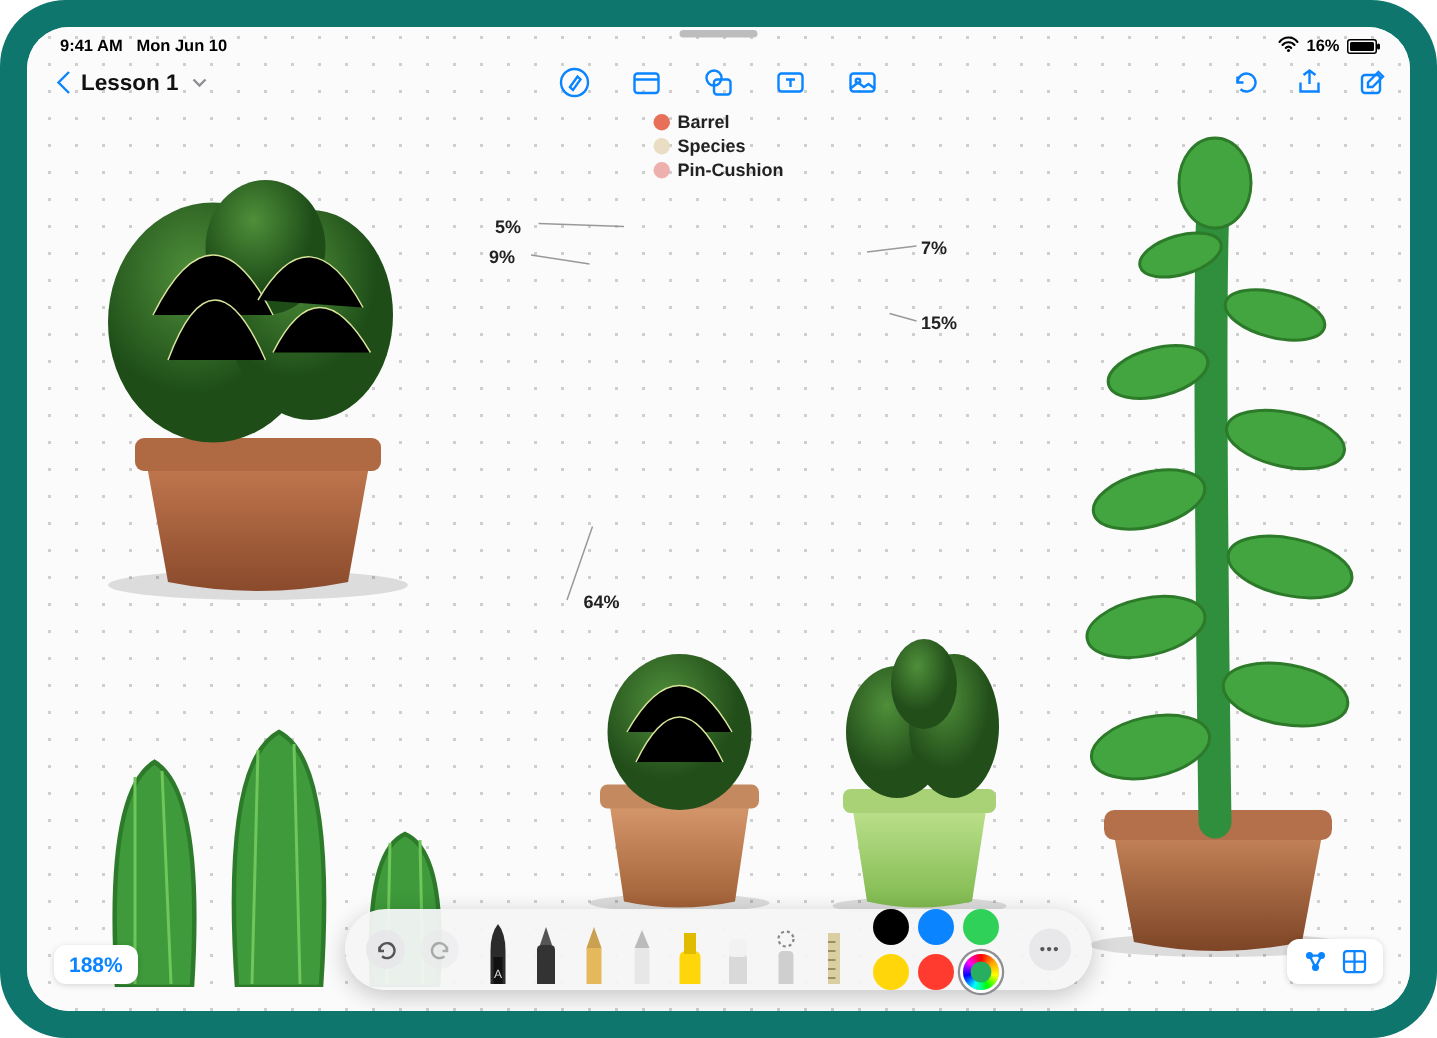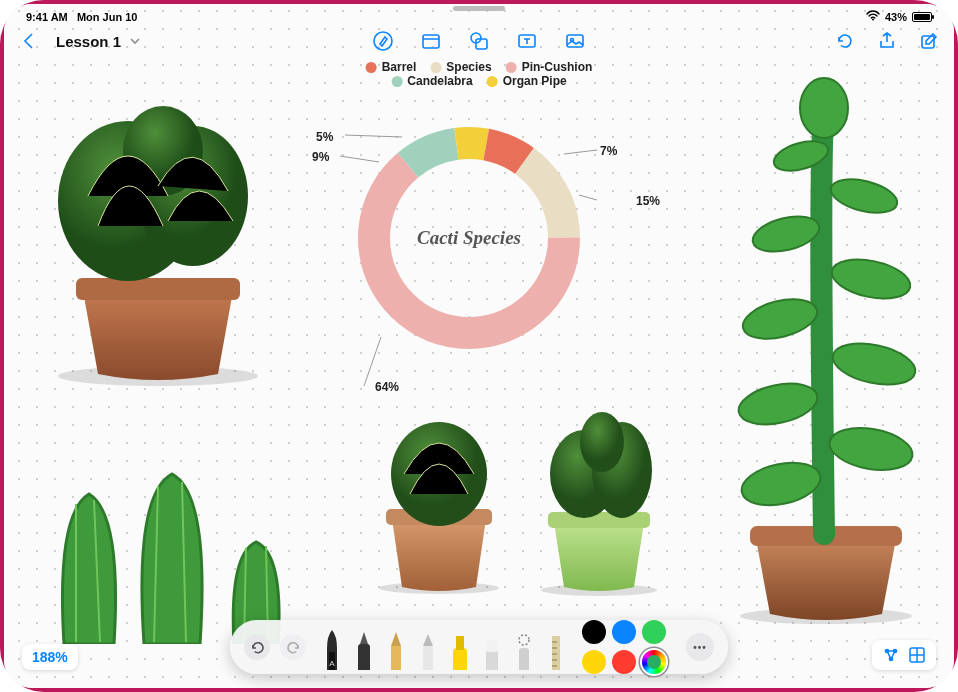--- a/index.html
+++ b/index.html
@@ -1,18 +1,18 @@
 <!DOCTYPE html>
 <html><head>
 <meta charset="utf-8">
 <style>
   * { box-sizing: border-box; margin: 0; padding: 0; }
   html, body { width: 958px; height: 692px; overflow: hidden; font-family: -apple-system, "Helvetica Neue", Arial, sans-serif; }
   .device {
-    width: 958px; height: 692px; background:#be185d; border-radius: 44px; padding: 4px; position: relative;
+    width: 958px; height: 692px; background:#0f766e; border-radius: 44px; padding: 18px; position: relative;
   }
   .screen {
     width: 100%; height: 100%; background:#fff; border-radius: 28px; position: relative; overflow: hidden;
   }
   
   .canvas {
     position:absolute; inset:0;
     background-color:#fbfbfb;
     background-image: radial-gradient(#cfcfcf 1px, transparent 1px);
     background-size: 18px 18px;
@@ -28,40 +28,40 @@
   .battery { display:inline-flex; align-items:center; gap:2px;}
   .battery .shell { width:20px; height:10px; border:1px solid #000; border-radius:2px; position:relative;}
   .battery .shell::after { content:""; position:absolute; right:-3px; top:2px; width:2px; height:4px; background:#000; border-radius:1px;}
   .battery .fill { position:absolute; left:1px; top:1px; bottom:1px; right:1px; background:#000; border-radius:1px;}
   .pill { position:absolute; top:2px; left:50%; transform:translateX(-50%); width:52px; height:5px; background:#bdbdbd; border-radius:3px; z-index:21;}
 
   .toolbar {
     position:absolute; top:22px; left:0; right:0; height:30px;
     display:flex; align-items:center; padding:0 14px; z-index:15;
   }
-  .toolbar .left { display:flex; align-items:center; gap:16px; }
+  .toolbar .left { display:flex; align-items:center; gap:0; }
   .toolbar .center { position:absolute; left:50%; transform:translateX(-50%); display:flex; gap:26px; }
   .toolbar .right { margin-left:auto; display:flex; gap:20px; }
   .tb-btn { width:22px; height:22px; display:flex; align-items:center; justify-content:center; }
   .tb-btn svg { stroke:#0a84ff; fill:none; stroke-width:1.6; }
   .doc-title { font-size:15px; font-weight:600; color:#111; display:flex; align-items:center; gap:3px;}
   .chev svg { stroke:#8e8e93; }
 
   
   .legend { position:absolute; top:56px; left:50%; transform:translateX(-50%); font-size:12px; font-weight:600; color:#222; z-index:10;}
-  .legend .row { display:flex; gap:14px; justify-content:center; }
+  .legend .row { display:flex; gap:2px; justify-content:center;flex-direction:column; }
   .legend .item { display:flex; align-items:center; gap:5px; }
   .legend .sw { width:11px; height:11px; border-radius:50%; }
 
   
   .chart { position:absolute; top:114px; left:345px; width:240px; height:240px; z-index:8;}
   .chart .ctr { position:absolute; inset:0; display:flex; align-items:center; justify-content:center; font-family: Georgia, "Times New Roman", serif; font-style:italic; font-weight:700; font-size:19px; color:#555; }
   .dlabel { position:absolute; font-size:12px; font-weight:700; color:#222; white-space:nowrap; }
   .dlabel.l7 { top:140px; left:596px; }
-  .dlabel.l15 { top:190px; left:596px;margin-left:36px; }
+  .dlabel.l15 { top:190px; left:596px; }
   .dlabel.l64 { top:376px; left:332px;margin-left:39px; }
   .dlabel.l9 { top:146px; left:308px; }
   .dlabel.l5 { top:126px; left:312px; }
 
   
   .plant { position:absolute; z-index:5; }
   .zoom-badge {
     position:absolute; left:18px; bottom:18px; background:#fff; border-radius:8px;
     padding:5px 10px; font-size:14px; font-weight:700; color:#0a84ff; box-shadow:0 1px 4px rgba(0,0,0,0.15); z-index:30;
   }
@@ -103,21 +103,21 @@
         <span>9:41 AM</span>&nbsp;&nbsp;
         <span>Mon Jun 10</span>
       </div>
       <div class="right">
         <span>
           <svg width="14" height="11" viewBox="0 0 14 11">
               <path d="M1 4 C4 0 10 0 13 4 M3 6 C5 3.5 9 3.5 11 6 M5.2 8 C6.2 6.8 7.8 6.8 8.8 8" stroke="#000" stroke-width="1.4" fill="none" stroke-linecap="round"></path>
               <circle cx="7" cy="9.6" r="1" fill="#000"></circle>
             </svg>
         </span>
-        <span>43%</span>
+        <span>16%</span>
         <span class="battery">
             <span class="shell">
               <span class="fill"></span>
             </span>
           </span>
       </div>
     </div>
 
     <div class="toolbar">
       <div class="left">
@@ -198,46 +198,22 @@
           </span>
         <span class="item">
             <span class="sw" style="background:#e9ddc3"></span>
             <span>Species</span>
           </span>
         <span class="item">
             <span class="sw" style="background:#eeb0ad"></span>
             <span>Pin-Cushion</span>
           </span>
       </div>
-      <div class="row">
-        <span class="item">
-            <span class="sw" style="background:#9fd1bc"></span>
-            <span>Candelabra</span>
-          </span>
-        <span class="item">
-            <span class="sw" style="background:#f3cf3a"></span>
-            <span>Organ Pipe</span>
-          </span>
-      </div>
-    </div>
-
-    <div class="chart">
-      <svg width="240" height="240" viewBox="0 0 240 240">
-
-        <g transform="rotate(-130 120 120)">
-
-          <circle cx="120" cy="120" r="95" fill="none" stroke="#9fd1bc" stroke-width="32" stroke-dasharray="53.7 596.9" stroke-dashoffset="0"></circle>
-          <circle cx="120" cy="120" r="95" fill="none" stroke="#f3cf3a" stroke-width="32" stroke-dasharray="29.8 596.9" stroke-dashoffset="-53.7"></circle>
-          <circle cx="120" cy="120" r="95" fill="none" stroke="#e86f58" stroke-width="32" stroke-dasharray="41.8 596.9" stroke-dashoffset="-83.5"></circle>
-          <circle cx="120" cy="120" r="95" fill="none" stroke="#e9ddc3" stroke-width="32" stroke-dasharray="89.5 596.9" stroke-dashoffset="-125.3"></circle>
-          <circle cx="120" cy="120" r="95" fill="none" stroke="#eeb0ad" stroke-width="32" stroke-dasharray="382.0 596.9" stroke-dashoffset="-214.8"></circle>
-        </g>
-      </svg>
-      <div class="ctr">Cacti Species</div>
-    </div>
+    </div>
+
 
     <svg style="position:absolute;top:0;left:0;z-index:9;pointer-events:none" width="922" height="656">
       <line x1="560" y1="150" x2="593" y2="146" stroke="#999" stroke-width="1"></line>
       <line x1="575" y1="191" x2="593" y2="196" stroke="#999" stroke-width="1"></line>
       <line x1="377" y1="333" x2="360" y2="382" stroke="#999" stroke-width="1"></line>
       <line x1="375" y1="158" x2="336" y2="152" stroke="#999" stroke-width="1"></line>
       <line x1="398" y1="133" x2="341" y2="131" stroke="#999" stroke-width="1"></line>
     </svg>
     <div class="dlabel l7">7%</div>
     <div class="dlabel l15">15%</div>

